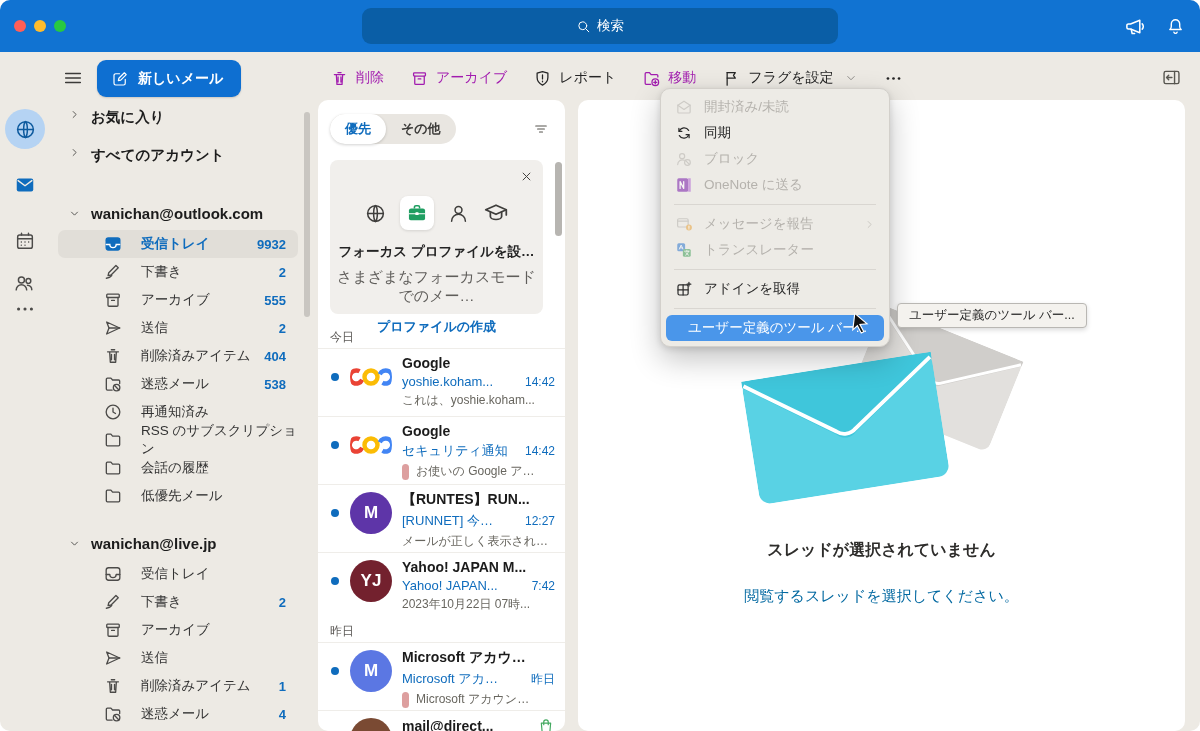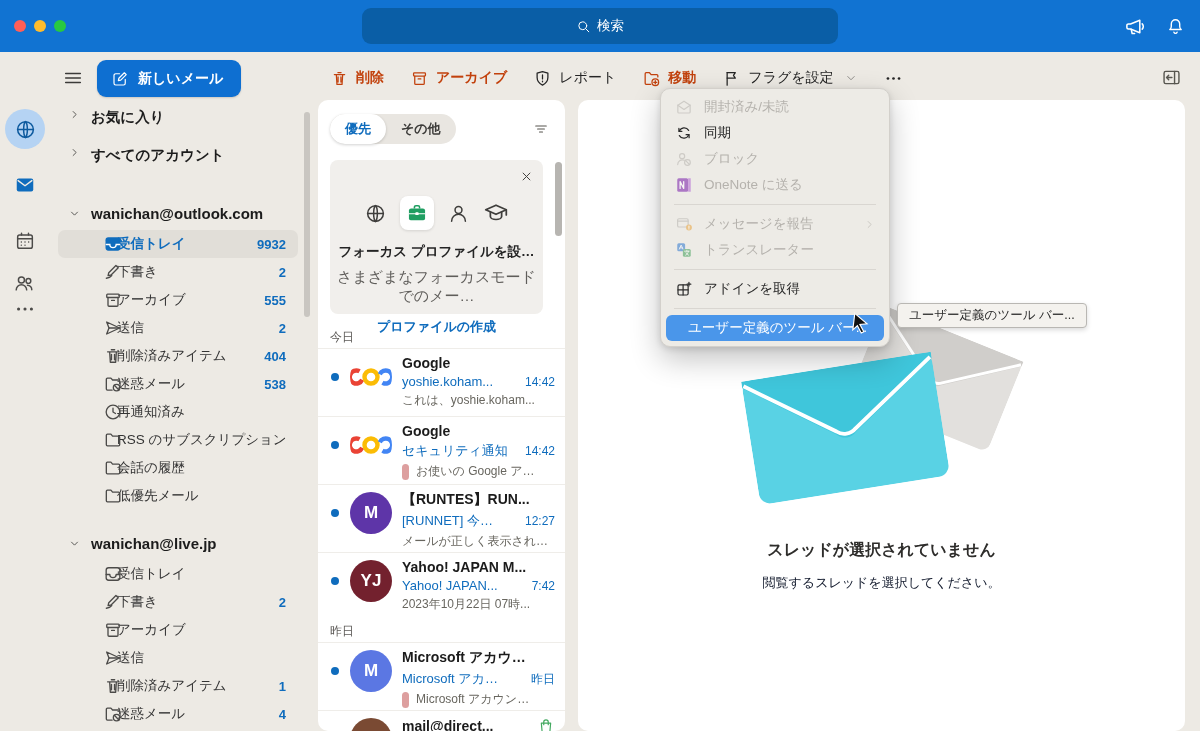--- a/index.html
+++ b/index.html
@@ -1,38 +1,38 @@
 <!DOCTYPE html>
 <html><head>
 <meta charset="utf-8">
 <style>
   * { margin:0; padding:0; box-sizing:border-box; }
   html,body { width:1200px; height:731px; background:#fff; }
   body { font-family:"Liberation Sans", sans-serif; }
   .window { position:relative; width:1200px; height:731px; background:#edeae4;
-            border-radius:0; overflow:hidden; }
+            border-radius:10px; overflow:hidden; }
 
   
   .titlebar { position:absolute; left:0; top:0; width:1200px; height:52px; background:#1173d2; }
   .lights { position:absolute; left:14px; top:20px; display:flex; gap:8px; }
   .light { width:12px; height:12px; border-radius:50%; }
   .light.red{background:#ff5f57} .light.yellow{background:#febc2e} .light.green{background:#28c840}
   .searchbar { position:absolute; left:362px; top:8px; width:476px; height:36px; border-radius:9px;
                background:#0a5ea6; display:flex; align-items:center; justify-content:center;
                gap:6px; color:#fff; font-size:13.5px; }
   .tb-right { position:absolute; right:14px; top:0; height:52px; display:flex; align-items:center; gap:18px; color:#fff; }
 
   
   .hamburger { position:absolute; left:62px; top:67px; width:22px; height:22px; color:#3c3b39; cursor:pointer; }
   .newmail { position:absolute; left:97px; top:60px; height:37px; padding:0 18px 0 14px; border-radius:9px;
              background:#0e6fd1; color:#fff; display:flex; align-items:center; gap:9px;
              font-size:14px; font-weight:bold; box-shadow:0 1px 2px rgba(0,0,0,.15); }
   #toolbar-actions { position:absolute; left:330px; top:52px; height:52px; display:flex; align-items:center; gap:26px; }
   .tb-act { display:flex; align-items:center; gap:7px; font-size:14px; color:#252525; }
-  .tb-act.dis { color:#c2410c;font-weight:bold; }
+  .tb-act.dis { color:#a21caf; }
   .tb-act .chev { color:#8a8884; margin-left:3px; }
   .pane-toggle { position:absolute; right:18px; top:67px; width:21px; height:21px; color:#57564f; }
 
   
   .rail { position:absolute; left:0; top:52px; width:50px; bottom:0; }
   .rail-avatar { position:absolute; left:5px; top:57px; width:40px; height:40px; border-radius:50%;
                  background:#b5d3f3; display:flex; align-items:center; justify-content:center; color:#0d5a9e; }
   .rail-item { position:absolute; left:14px; width:22px; height:22px; color:#4c4b49; }
   .rail-item.active { color:#0f6cbd; }
 
@@ -40,21 +40,21 @@
   #sidebar { position:absolute; left:50px; top:104px; width:260px; }
   .sb-group { display:flex; align-items:flex-start; height:34px; margin-top:4px; font-size:14.5px; font-weight:bold; color:#1c1c1c; }
   .sb-group .ic { margin:0 10px 0 18px; color:#454441; }
   .sb-acct { margin-top:16px; }
   .sb-acct-h { display:flex; align-items:center; height:34px; font-size:15px; font-weight:bold; color:#1c1c1c; }
   .sb-acct-h .ic { margin:0 10px 0 18px; color:#454441; }
   .sb-folder { position:relative; display:flex; align-items:center; height:28px; margin:0 12px 0 8px;
                padding-left:47px; border-radius:7px; font-size:13.5px; color:#333; }
   .sb-folder .ic { position:absolute; left:45px; color:#4c4b49; }
   .sb-folder .cnt { margin-left:auto; padding-right:12px; color:#0f6cbd; font-weight:bold; font-size:13px; }
-  .sb-folder .lbl { padding-left:12px; }
+  .sb-folder .lbl { padding-left:36px; }
   .sb-folder.sel { background:#e1ded8; }
   .sb-folder.sel .lbl { color:#0f6cbd; font-weight:bold; }
   .sb-folder.sel .ic { color:#0f6cbd; }
   .sb-scroll { position:absolute; left:304px; top:112px; width:6px; height:205px; border-radius:3px; background:#c9c6c1; }
 
   
   .listpane { position:absolute; left:318px; top:100px; width:247px; height:631px; background:#fff;
               border-radius:10px; overflow:hidden; }
   .tabs { position:absolute; left:12px; top:14px; height:30px; border-radius:15px; background:#e9e6e1;
           display:flex; align-items:center; }
@@ -89,21 +89,21 @@
   .msg .l3 { display:flex; align-items:center; margin-top:3px; font-size:12px; color:#68665f; }
   .msg .pill { width:7px; height:16px; border-radius:3.5px; background:#dd9f9f; margin-right:7px; flex:none; }
   .msg .prev { white-space:nowrap; overflow:hidden; }
 
   
   .mainpane { position:absolute; left:578px; top:100px; width:607px; height:631px; background:#fff; border-radius:10px; }
   .empty { position:absolute; left:0; right:0; top:228px; text-align:center; }
   .env-wrap { position:relative; width:300px; height:170px; margin:0 auto; }
   .env { position:absolute; }
   .empty-title { margin-top:42px; font-size:16px; font-weight:bold; color:#2e2d2b; }
-  .empty-sub { margin-top:13px; font-size:13px; color:#0f172a; }
+  .empty-sub { margin-top:26px; font-size:15px; color:#0369a1; }
 
   
   .menu { position:absolute; left:660px; top:88px; width:230px; background:#edebe6; border:1px solid #d3d0cb;
           border-radius:10px; padding:5px; box-shadow:0 12px 30px rgba(0,0,0,.24), 0 2px 6px rgba(0,0,0,.12); z-index:50; }
   .menu-row { display:flex; align-items:center; height:26px; padding:0 8px 0 9px; border-radius:6px;
               font-size:13.5px; color:#2a2a2a; }
   .menu-row .lbl { margin-left:11px; }
   .menu-row.dis { color:#b5b2ad; }
   .menu-row.dis .ic { opacity:.55; }
   .menu-row .sub { margin-left:auto; width:13px; height:13px; color:#a5a29d; }

